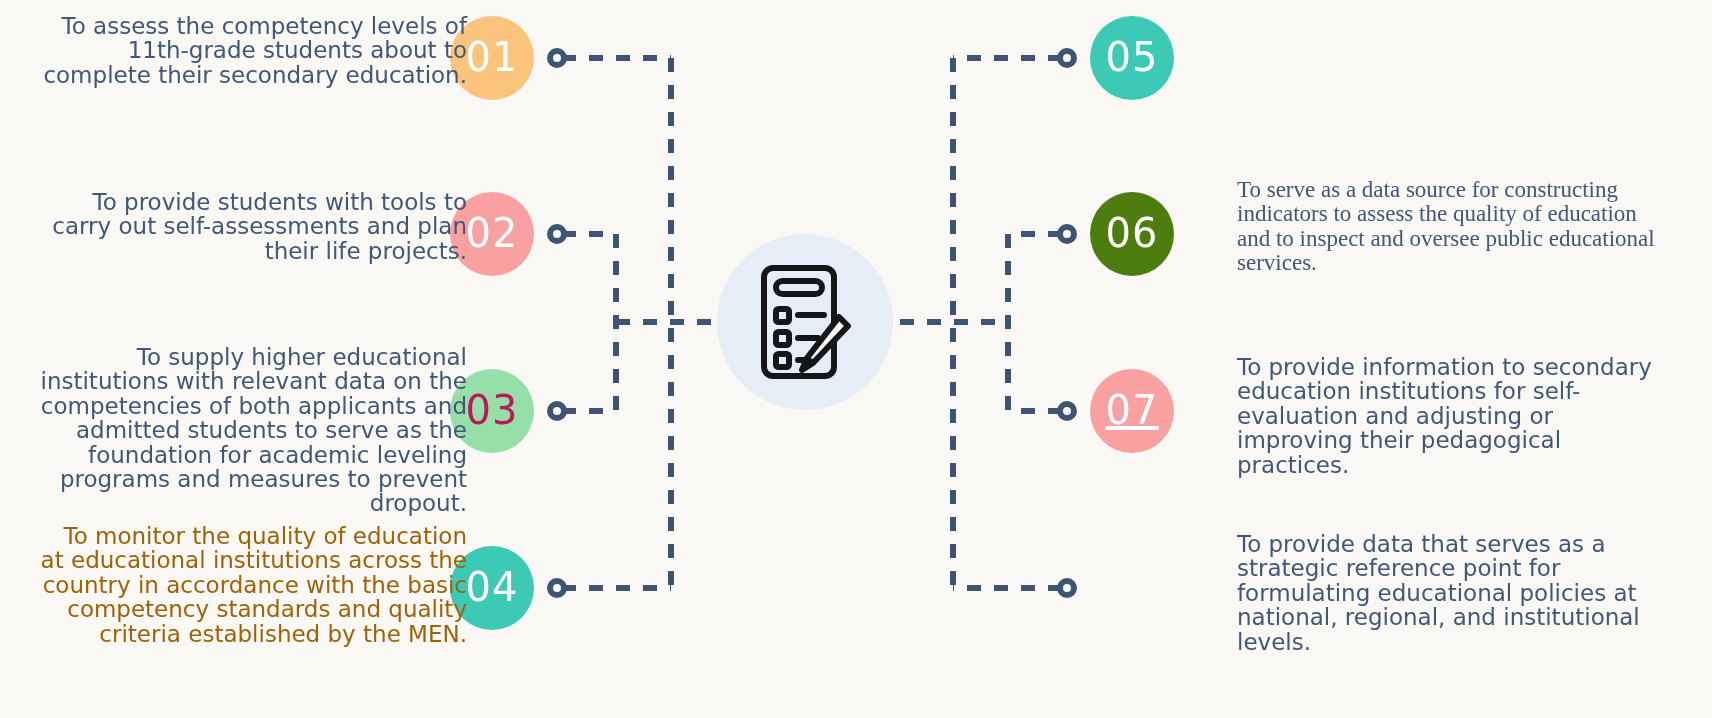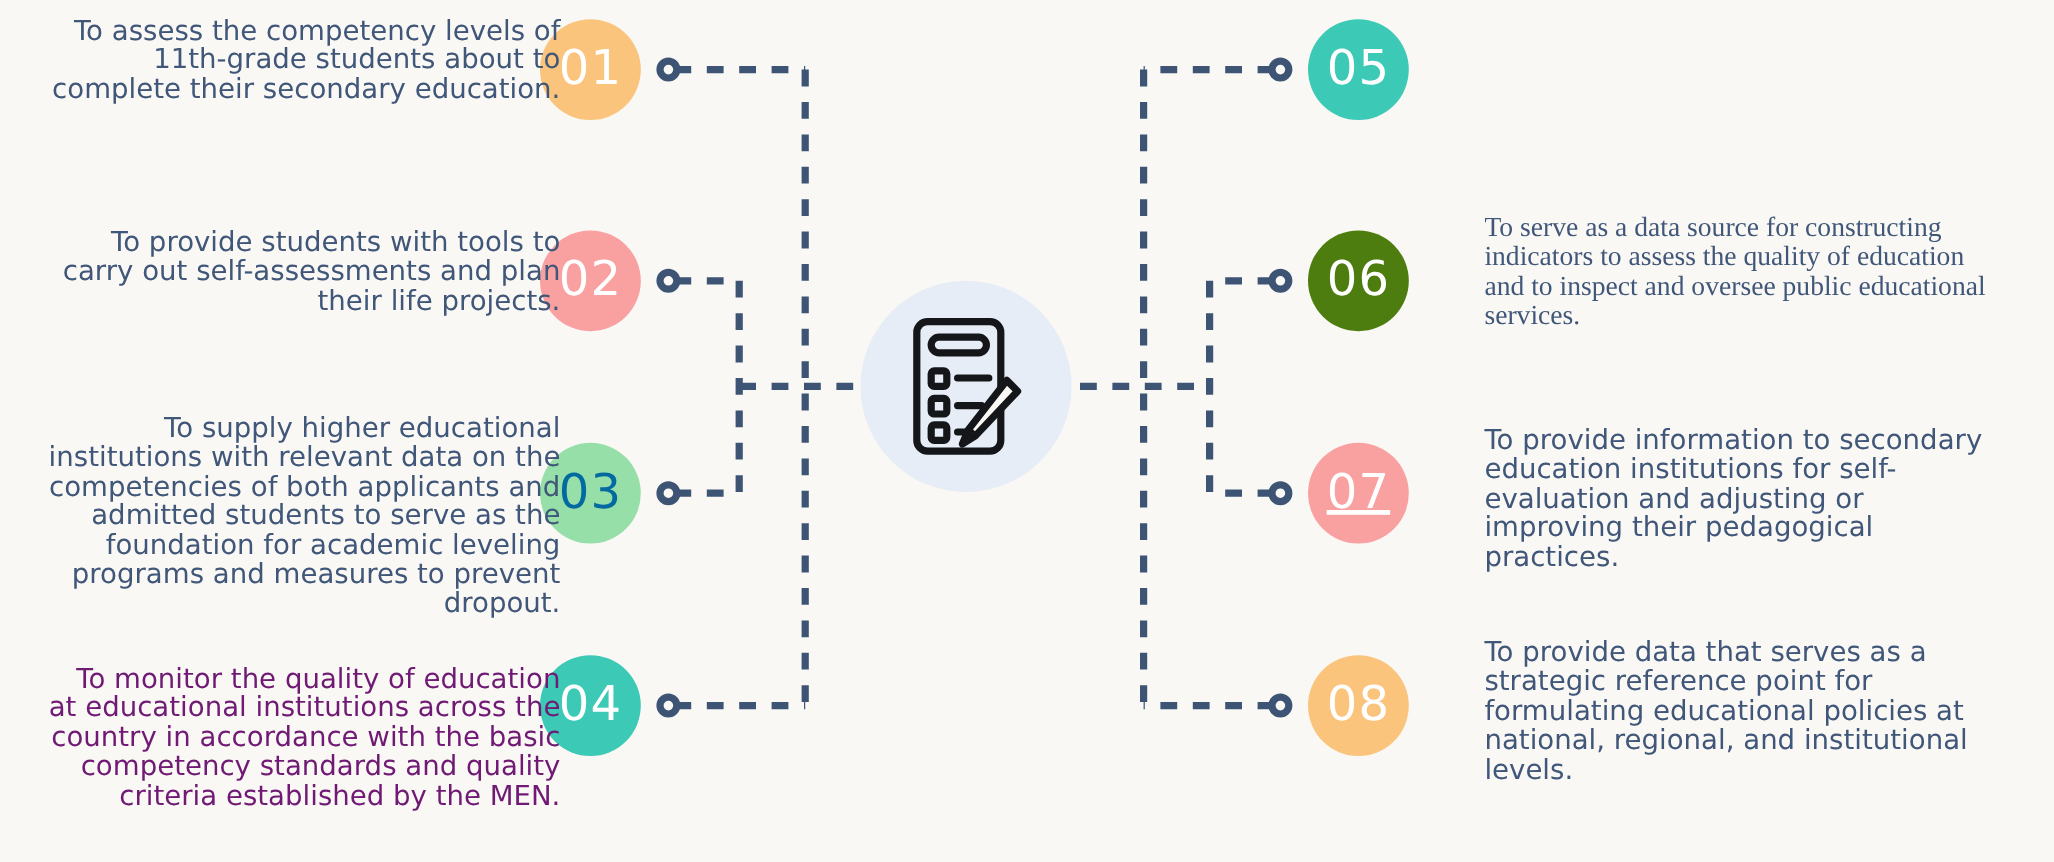--- a/index.html
+++ b/index.html
@@ -114,42 +114,39 @@
     <path d="M79 53 L88 62 L53 99 L42 106 L47 94 Z" fill="#faf8f4" stroke="#14161a" stroke-width="6" stroke-linejoin="round"></path>
     <path d="M47 94 L53 99" stroke="#14161a" stroke-width="5" fill="none"></path>
   </svg>
 
   <div class="badge" style="left: 450px; top: 16px; background: rgb(250, 196, 124); color: rgb(255, 255, 255);">
       <span>01</span>
     </div>
   <div class="badge" style="left: 450px; top: 192px; background: rgb(249, 160, 160); color: rgb(255, 255, 255);">
       <span>02</span>
     </div>
-  <div class="badge" style="left: 450px; top: 369px; background: rgb(150, 223, 168); color: #0369a1;">
+  <div class="badge" style="left: 450px; top: 369px; background: rgb(150, 223, 168); color: #be185d;">
       <span>03</span>
     </div>
   <div class="badge" style="left: 450px; top: 546px; background: rgb(60, 201, 181); color: rgb(255, 255, 255); text-align: center;">
       <span>04</span>
     </div>
 
   <div class="badge" style="left: 1090px; top: 16px; background: rgb(60, 201, 181); color: rgb(255, 255, 255);">
       <span>05</span>
     </div>
   <div class="badge" style="left: 1090px; top: 192px; background: #4d7c0f; color: rgb(255, 255, 255);">
       <span>06</span>
     </div>
   <div class="badge" style="left: 1090px; top: 369px; background: rgb(249, 160, 160); color: rgb(255, 255, 255); text-decoration: underline;">
       <span>07</span>
     </div>
-  <div class="badge" style="left: 1090px; top: 546px; background: rgb(250, 196, 124); color: rgb(255, 255, 255);">
-      <span>08</span>
-    </div>
 
   <div class="desc left" style="top: 14px; color: rgb(64, 87, 122);">To assess the competency levels of 11th-grade students about to complete their secondary education.</div>
   <div class="desc left" style="top: 190px; color: rgb(64, 87, 122);">To provide students with tools to carry out self-assessments and plan their life projects.</div>
   <div class="desc left" style="top: 345px; color: rgb(64, 87, 122);">To supply higher educational institutions with relevant data on the competencies of both applicants and admitted students to serve as the foundation for academic leveling programs and measures to prevent dropout.</div>
-  <div class="desc left" style="top: 524px; color: #701a75; margin-top: 30px;">To monitor the quality of education at educational institutions across the country in accordance with the basic competency standards and quality criteria established by the MEN.</div>
+  <div class="desc left" style="top: 524px; color: #a16207;">To monitor the quality of education at educational institutions across the country in accordance with the basic competency standards and quality criteria established by the MEN.</div>
 
   <div class="desc right" style="top: 178px; color: rgb(64, 87, 122); font-family: Liberation Serif, serif;">To serve as a data source for constructing indicators to assess the quality of education and to inspect and oversee public educational services.</div>
   <div class="desc right" style="top: 355px; color: rgb(64, 87, 122);">To provide information to secondary education institutions for self-evaluation and adjusting or improving their pedagogical practices.</div>
   <div class="desc right" style="top: 532px; color: rgb(64, 87, 122);">To provide data that serves as a strategic reference point for formulating educational policies at national, regional, and institutional levels.</div>
 
 </div>
 
 </body></html>

